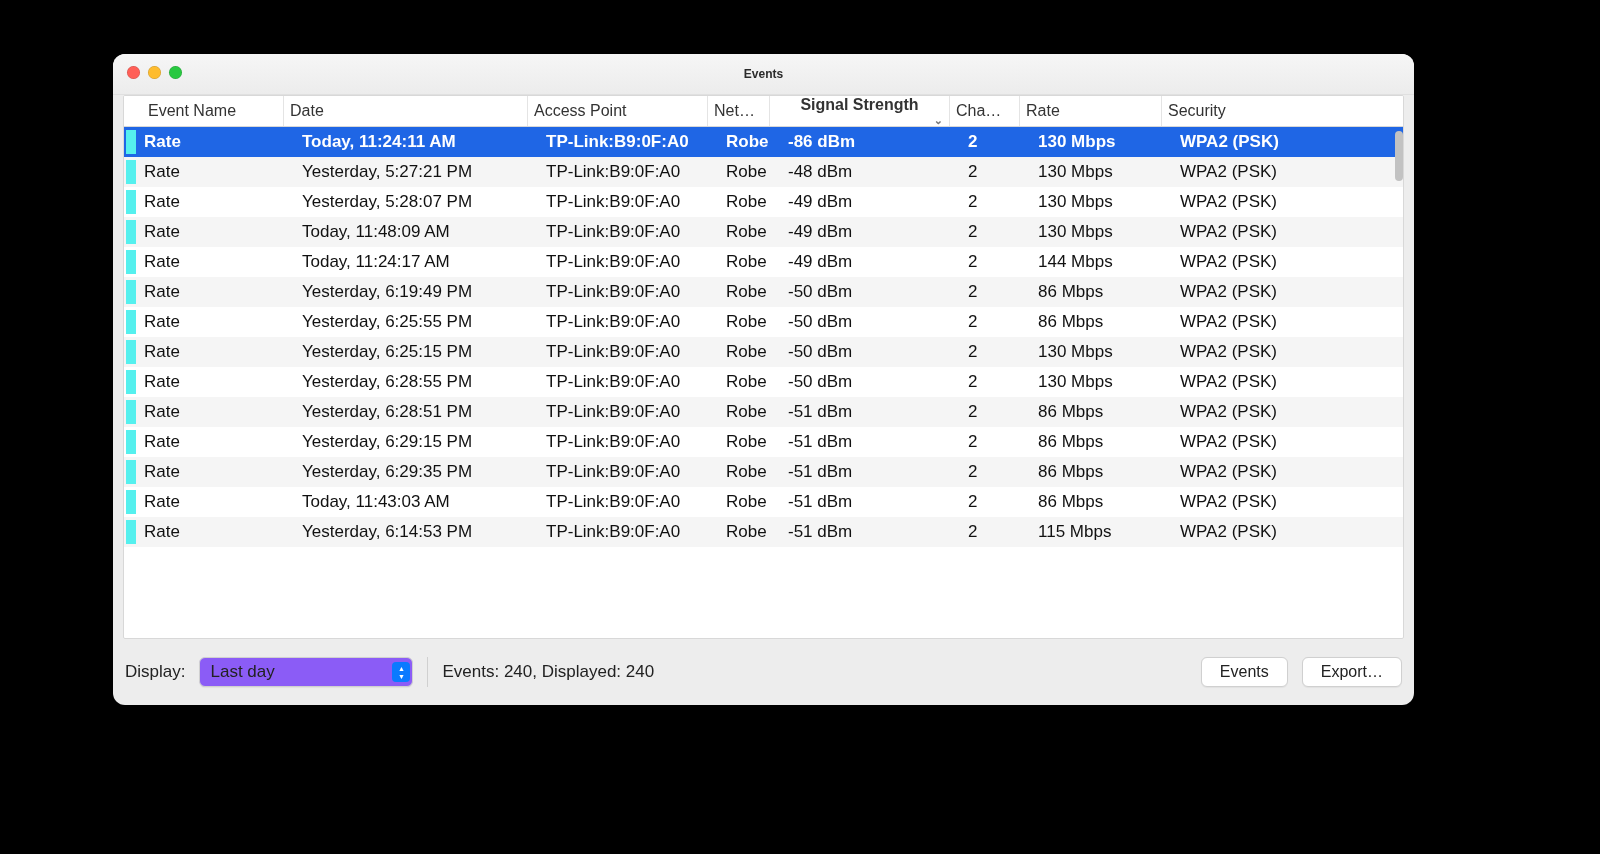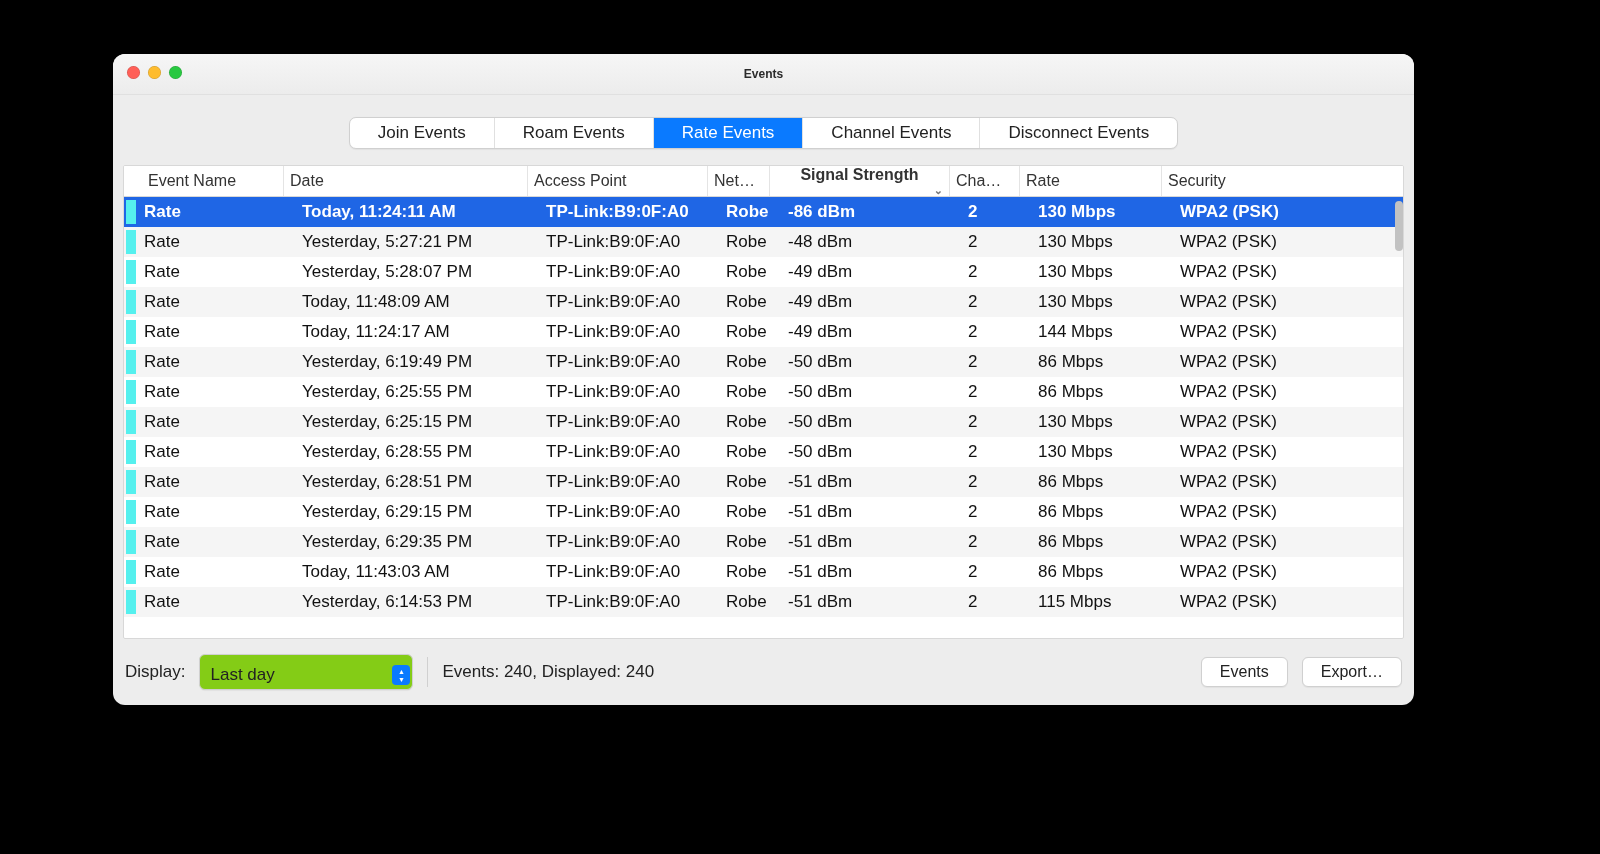--- a/index.html
+++ b/index.html
@@ -172,25 +172,25 @@
     display:flex;
     align-items:center;
     padding:0 12px;
     gap:14px;
     font-size:17px;
     color:#222;
   }
   .select {
     display:flex;
     align-items:center;
-    background:#84cc16;
+    background:#8b5cf6;
     border:1px solid #d0d0d0;
     border-radius:6px;
     height:28px;
-    padding:6px 2px 0 10px;
+    padding:0 2px 0 10px;
     min-width:200px;
     box-shadow:0 0.5px 1px rgba(0,0,0,0.05);
   }
   .select .stepper {
     margin-left:auto;
     width:18px; height:20px;
     background:#0a7aff;
     border-radius:4px;
     display:flex;
     flex-direction:column;
@@ -224,29 +224,20 @@
 
   <div class="titlebar">
     <div class="traffic">
       <div class="tl red"></div>
       <div class="tl yellow"></div>
       <div class="tl green"></div>
     </div>
     <div class="title">Events</div>
   </div>
 
-  <div class="segbar-wrap">
-    <div class="segbar" id="segbar">
-        <div class="seg">Join Events</div>
-        <div class="seg">Roam Events</div>
-        <div class="seg active">Rate Events</div>
-        <div class="seg">Channel Events</div>
-        <div class="seg">Disconnect Events</div>
-      </div>
-  </div>
 
   <div class="table-area">
     <div class="thead">
       <div class="th c-ev-h">Event Name</div>
       <div class="th c-date">Date</div>
       <div class="th c-ap">Access Point</div>
       <div class="th c-net">Net…</div>
       <div class="th c-sig sorted">
         <span>Signal Strength</span>
         <span class="sort">⌄</span>

